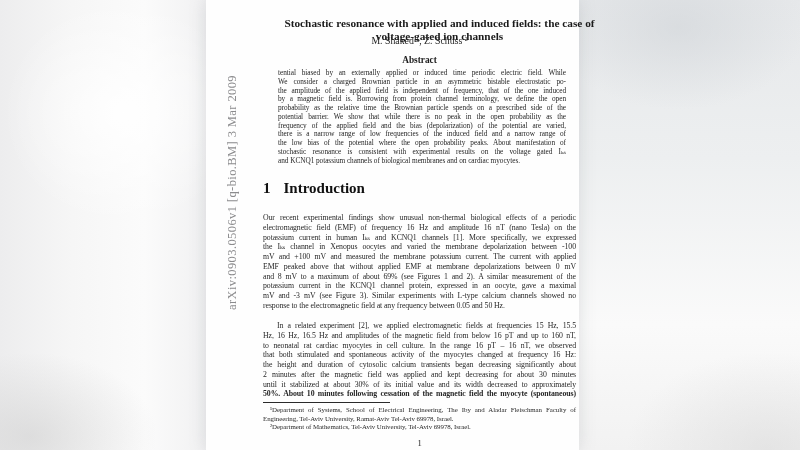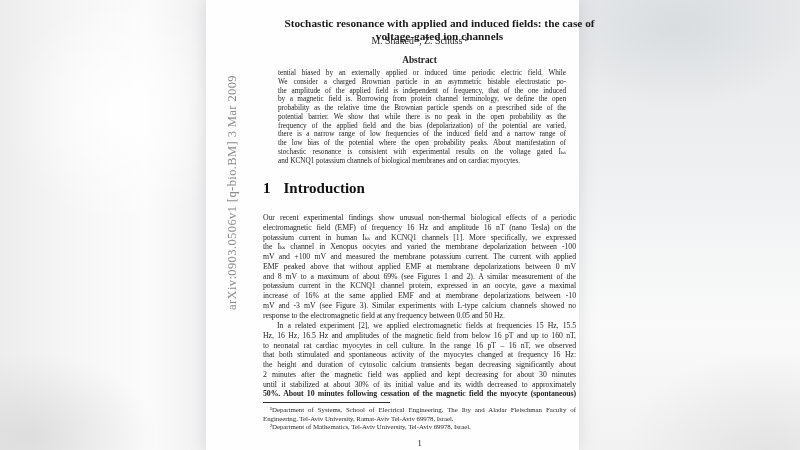--- a/index.html
+++ b/index.html
@@ -124,21 +124,20 @@
 
   <div class="para1 lines">
       <div>Our recent experimental findings show unusual non-thermal biological effects of a periodic</div>
       <div>electromagnetic field (EMF) of frequency 16 Hz and amplitude 16 nT (nano Tesla) on the</div>
       <div>potassium current in human Iₖₛ and KCNQ1 channels [1]. More specifically, we expressed</div>
       <div>the Iₖₛ channel in Xenopus oocytes and varied the membrane depolarization between -100</div>
       <div>mV and +100 mV and measured the membrane potassium current. The current with applied</div>
       <div>EMF peaked above that without applied EMF at membrane depolarizations between 0 mV</div>
       <div>and 8 mV to a maximum of about 69% (see Figures 1 and 2). A similar measurement of the</div>
       <div>potassium current in the KCNQ1 channel protein, expressed in an oocyte, gave a maximal</div>
-      <div>increase of 16% at the same applied EMF and at membrane depolarizations between -10</div>
       <div>mV and -3 mV (see Figure 3). Similar experiments with L-type calcium channels showed no</div>
       <div>response to the electromagnetic field at any frequency between 0.05 and 50 Hz.</div>
     </div>
   <div class="para2 lines">
       <div>In a related experiment [2], we applied electromagnetic fields at frequencies 15 Hz, 15.5</div>
       <div>Hz, 16 Hz, 16.5 Hz and amplitudes of the magnetic field from below 16 pT and up to 160 nT,</div>
       <div>to neonatal rat cardiac myocytes in cell culture.  In the range 16 pT – 16 nT, we observed</div>
       <div>that both stimulated and spontaneous activity of the myocytes changed at frequency 16 Hz:</div>
       <div>the height and duration of cytosolic calcium transients began decreasing significantly about</div>
       <div>2 minutes after the magnetic field was applied and kept decreasing for about 30 minutes</div>

